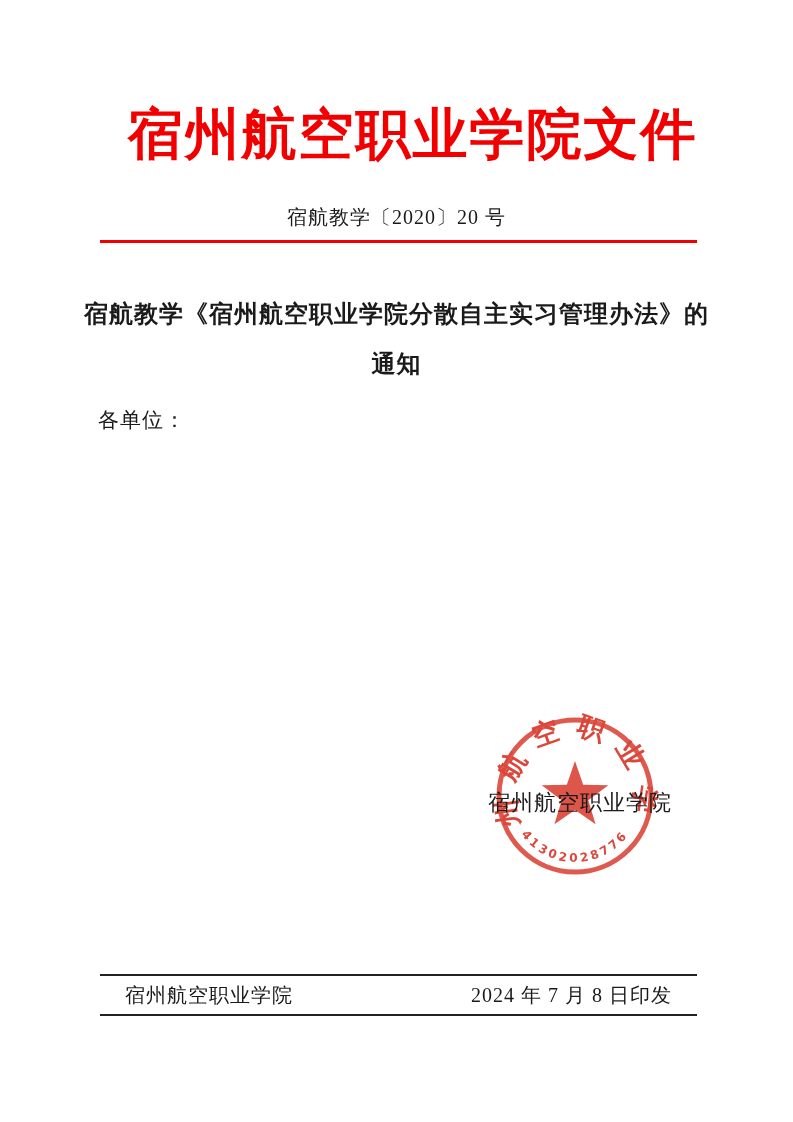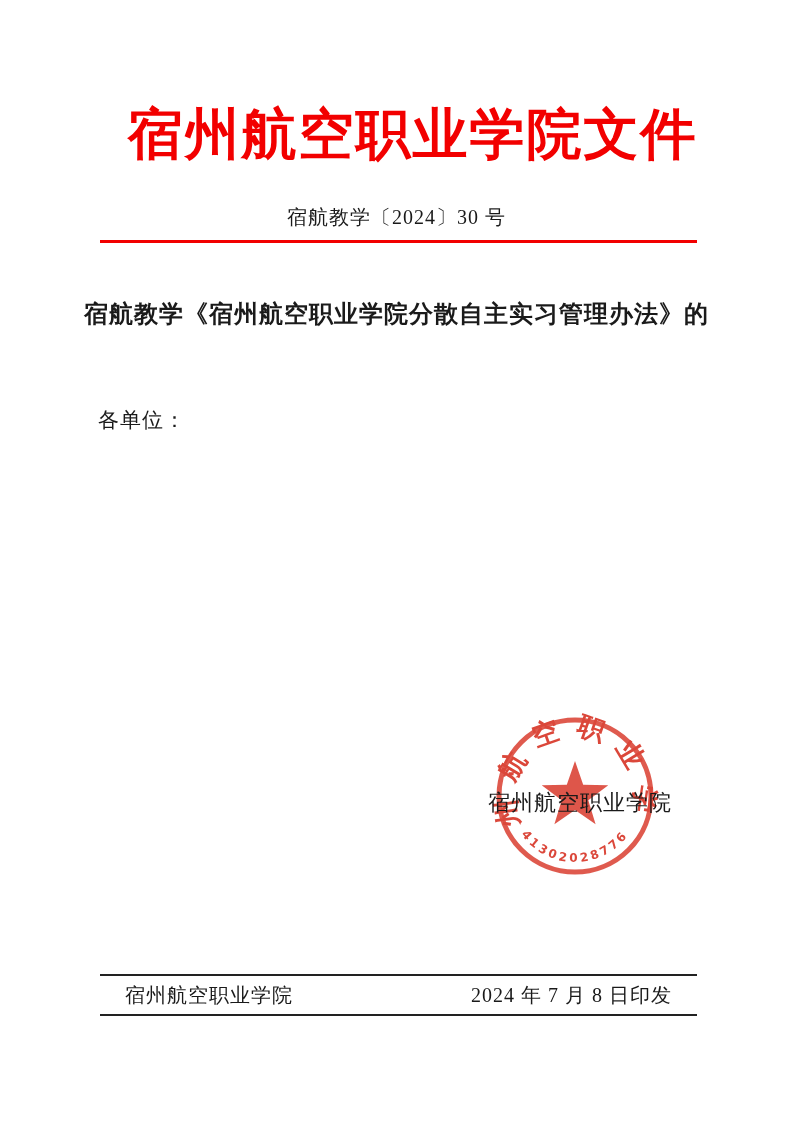--- a/index.html
+++ b/index.html
@@ -100,26 +100,27 @@
     letter-spacing:1px;
   }
 </style>
 </head>
 <body>
 
 <div class="page">
 
   <div class="header-title">宿州航空职业学院文件</div>
 
-  <div class="doc-number">宿航教学〔2024〕30 号</div>
+  <div class="doc-number">宿航教学〔2020〕20 号</div>
 
   <div class="red-line"></div>
 
   <div class="notice-title">
     <div>宿航教学《宿州航空职业学院分散自主实习管理办法》的</div>
+    <div>通知</div>
   </div>
 
   <div class="salutation">各单位：</div>
 
 
 
   <div class="seal">
     <svg viewBox="0 0 174 174" xmlns="http://www.w3.org/2000/svg">
       <circle cx="87" cy="87" r="76" fill="none" stroke="#d8382a" stroke-width="5" opacity="0.9"></circle>
       <polygon points="87,52 95.2,75.7 120.3,76.2 100.3,91.3 107.6,115.3 87,101 66.4,115.3 73.7,91.3 53.7,76.2 78.8,75.7" fill="#d8382a" opacity="0.92"></polygon>

